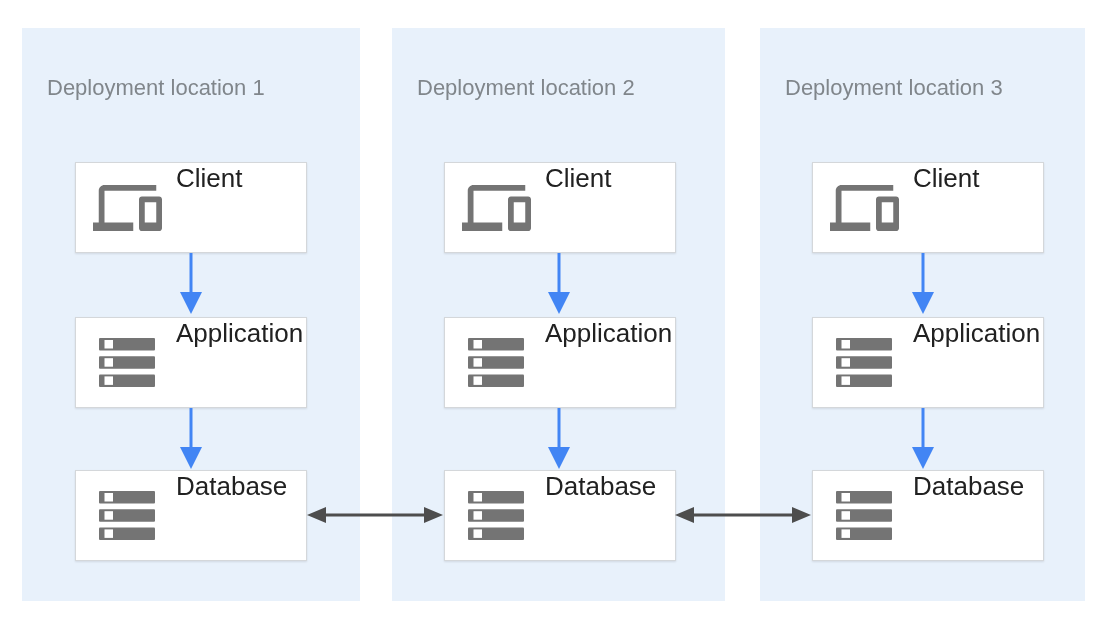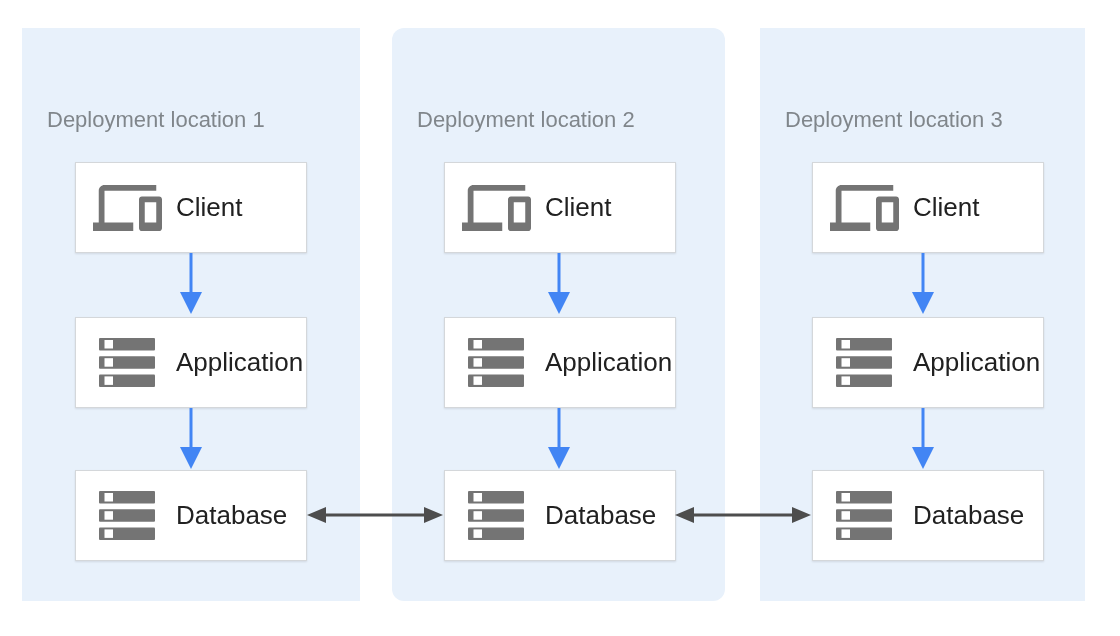--- a/index.html
+++ b/index.html
@@ -9,36 +9,35 @@
     background:#ffffff;
     font-family:"Liberation Sans", sans-serif;
     overflow:hidden;
   }
   .panel{
     position:absolute;
     top:28px;height:573px;
     background:var(--panel-bg,#E8F1FB);
   }
   .panel.p1{left:22px;width:338px;}
-  .panel.p2{left:392px;width:333px;border-radius:12px;}
+  .panel.p2{left:392px;width:333px;}
   .panel.p3{left:760px;width:325px;}
   .panel-title{
     position:absolute;top:49px;left:25px;
     font-size:22px;line-height:1;
     color:var(--title-gray,#80868B);
     white-space:nowrap;
-    margin-top:32px;
   }
   .node{
     position:absolute;left:52px;width:232px;height:91px;
     box-sizing:border-box;
     background:var(--box-bg,#ffffff);
     border:1px solid var(--box-border,#D4D7DA);
     box-shadow:0 1px 2px rgba(0,0,0,0.10);
-    display:flex;align-items:center;
+    display:flex;
     padding-left:14px;
   }
   .panel.p1 .node{left:53px;}
   .node.client{top:134px;}
   .node.app{top:289px;}
   .node.db{top:442px;}
   .icon-wrap{
     width:74px;display:flex;justify-content:center;align-items:center;
     color:var(--icon-gray,#747474);
     flex:0 0 auto;

